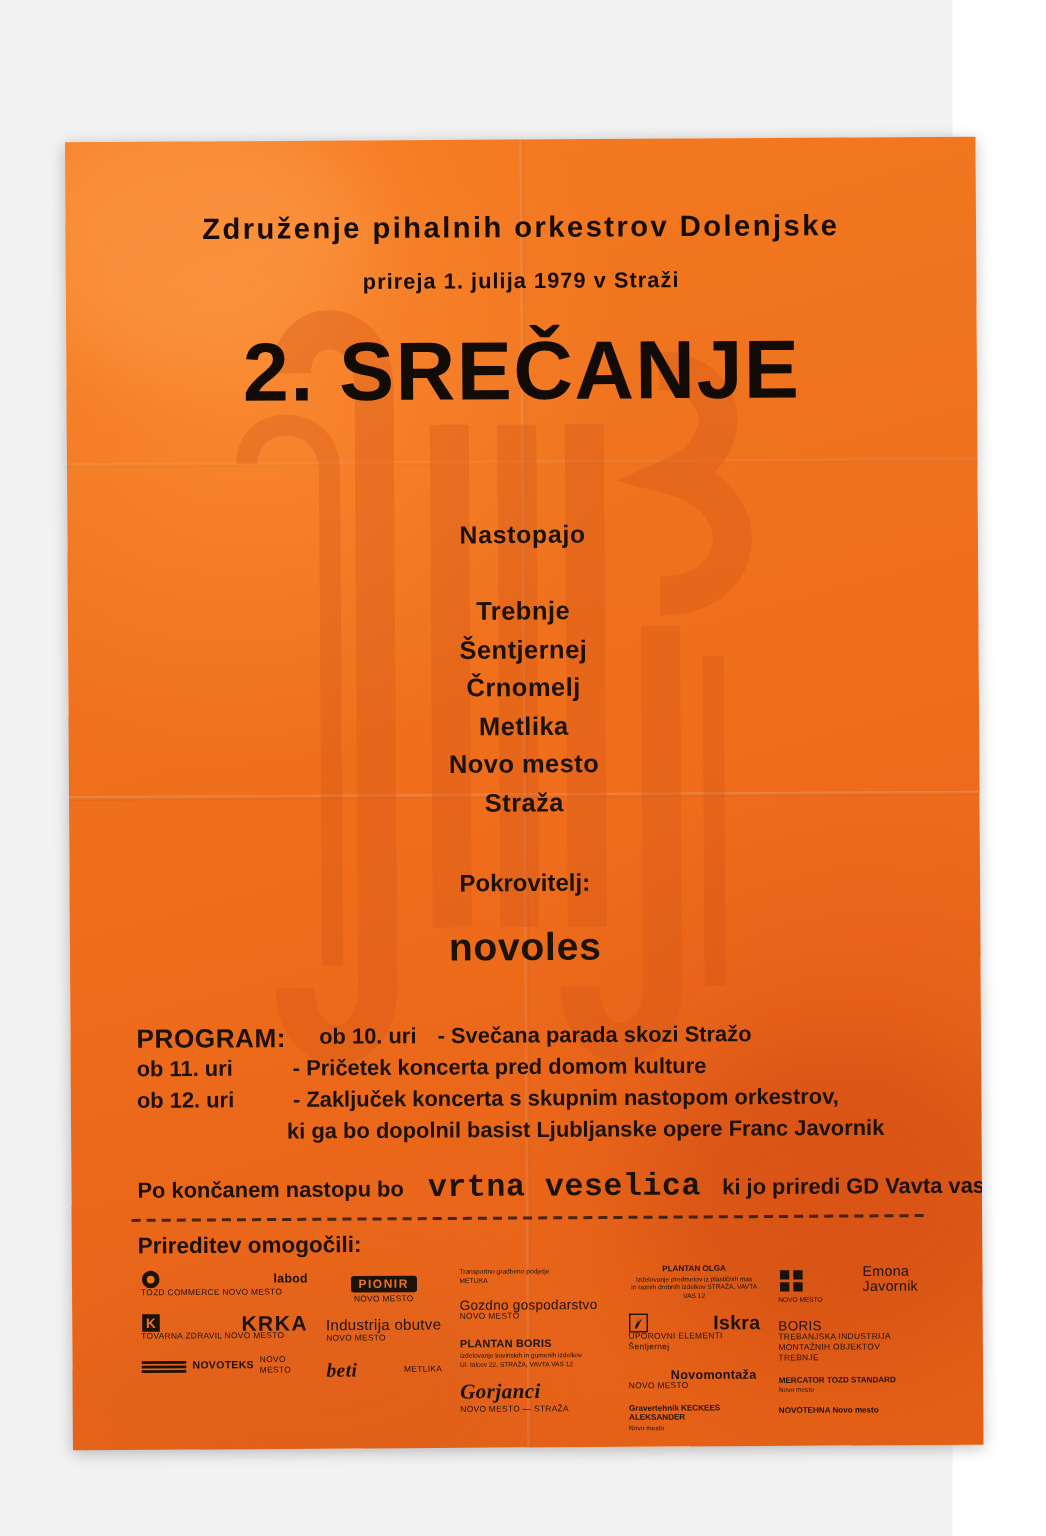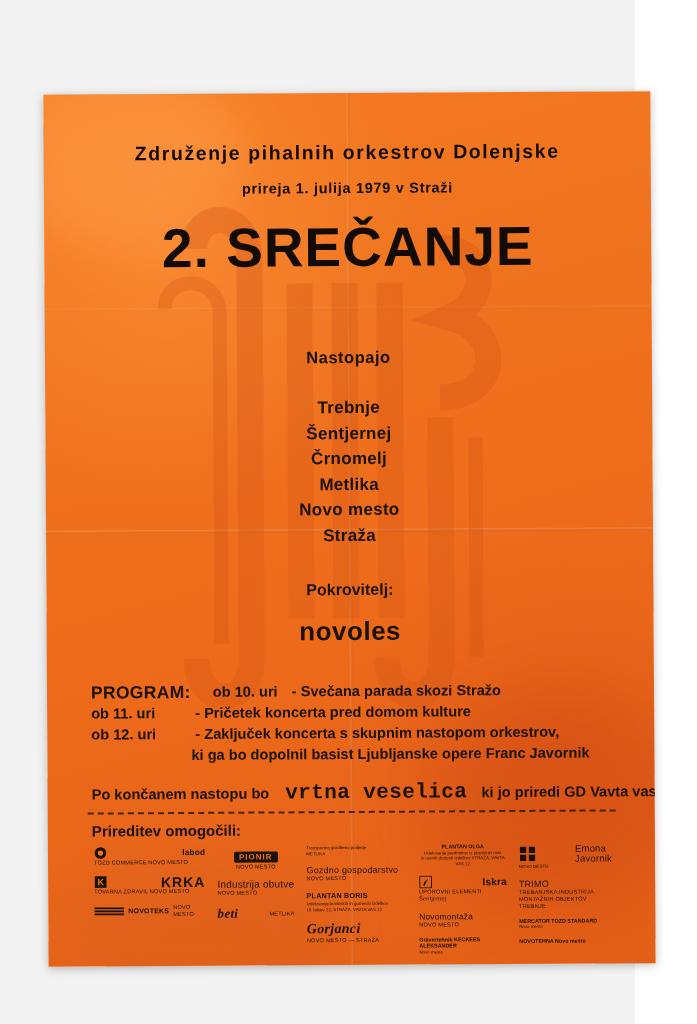--- a/index.html
+++ b/index.html
@@ -414,26 +414,26 @@
             <div class="sp-tiny" style="font-weight:bold;font-size:5.4px;">PLANTAN OLGA</div>
             <div class="sp-tiny">Izdelovanje predmetov iz plastičnih mas</div>
             <div class="sp-tiny">in raznih drobnih izdelkov  STRAŽA, VAVTA VAS 12</div>
           </div>
           <div class="sp-item">
             <div class="sp-row">
               <svg class="sp-mark" viewBox="0 0 20 20">
                 <rect x="1" y="1" width="18" height="18" fill="none" stroke="#1b1208" stroke-width="1.5"></rect>
                 <path d="M6 15 L11 4 L9 10 L14 5 L8 16 Z" fill="#1b1208"></path>
               </svg>
-              <span class="sp-name" style="font-size:10px;">Iskra</span>
+              <span class="sp-name" style="font-size:13px;">Iskra</span>
             </div>
             <div class="sp-sub">UPOROVNI ELEMENTI Šentjernej</div>
           </div>
           <div class="sp-item">
-            <div class="sp-name" style="font-size:8.4px;font-weight:normal;">Novomontaža</div>
+            <div class="sp-name" style="font-size:8.4px;font-weight:bold;margin-left:28px;">Novomontaža</div>
             <div class="sp-sub">NOVO MESTO</div>
           </div>
           <div class="sp-item">
             <div class="sp-tiny" style="font-weight:bold;font-size:5.4px;">Gravertehnik KECKEES ALEKSANDER</div>
             <div class="sp-tiny">Novo mesto</div>
           </div>
         </div>
 
         <div class="sp-col c5">
           <div class="sp-item">
@@ -447,21 +447,21 @@
                 </g>
               </svg>
               <div>
                 <div class="sp-name" style="font-size:9.5px;font-weight:normal;">Emona</div>
                 <div class="sp-name" style="font-size:9.5px;font-weight:normal;">Javornik</div>
               </div>
             </div>
             <div class="sp-tiny">NOVO MESTO</div>
           </div>
           <div class="sp-item">
-            <div class="sp-name" style="font-size:9px;font-weight:normal;">TRIMO</div>
+            <div class="sp-name" style="font-size:9px;font-weight:normal;">BORIS</div>
             <div class="sp-sub">TREBANJSKA INDUSTRIJA MONTAŽNIH OBJEKTOV TREBNJE</div>
           </div>
           <div class="sp-item">
             <div class="sp-tiny" style="font-weight:bold;font-size:5.4px;">MERCATOR TOZD STANDARD</div>
             <div class="sp-tiny">Novo mesto</div>
           </div>
           <div class="sp-item">
             <div class="sp-tiny" style="font-weight:bold;font-size:5.4px;">NOVOTEHNA Novo mesto</div>
           </div>
         </div>

